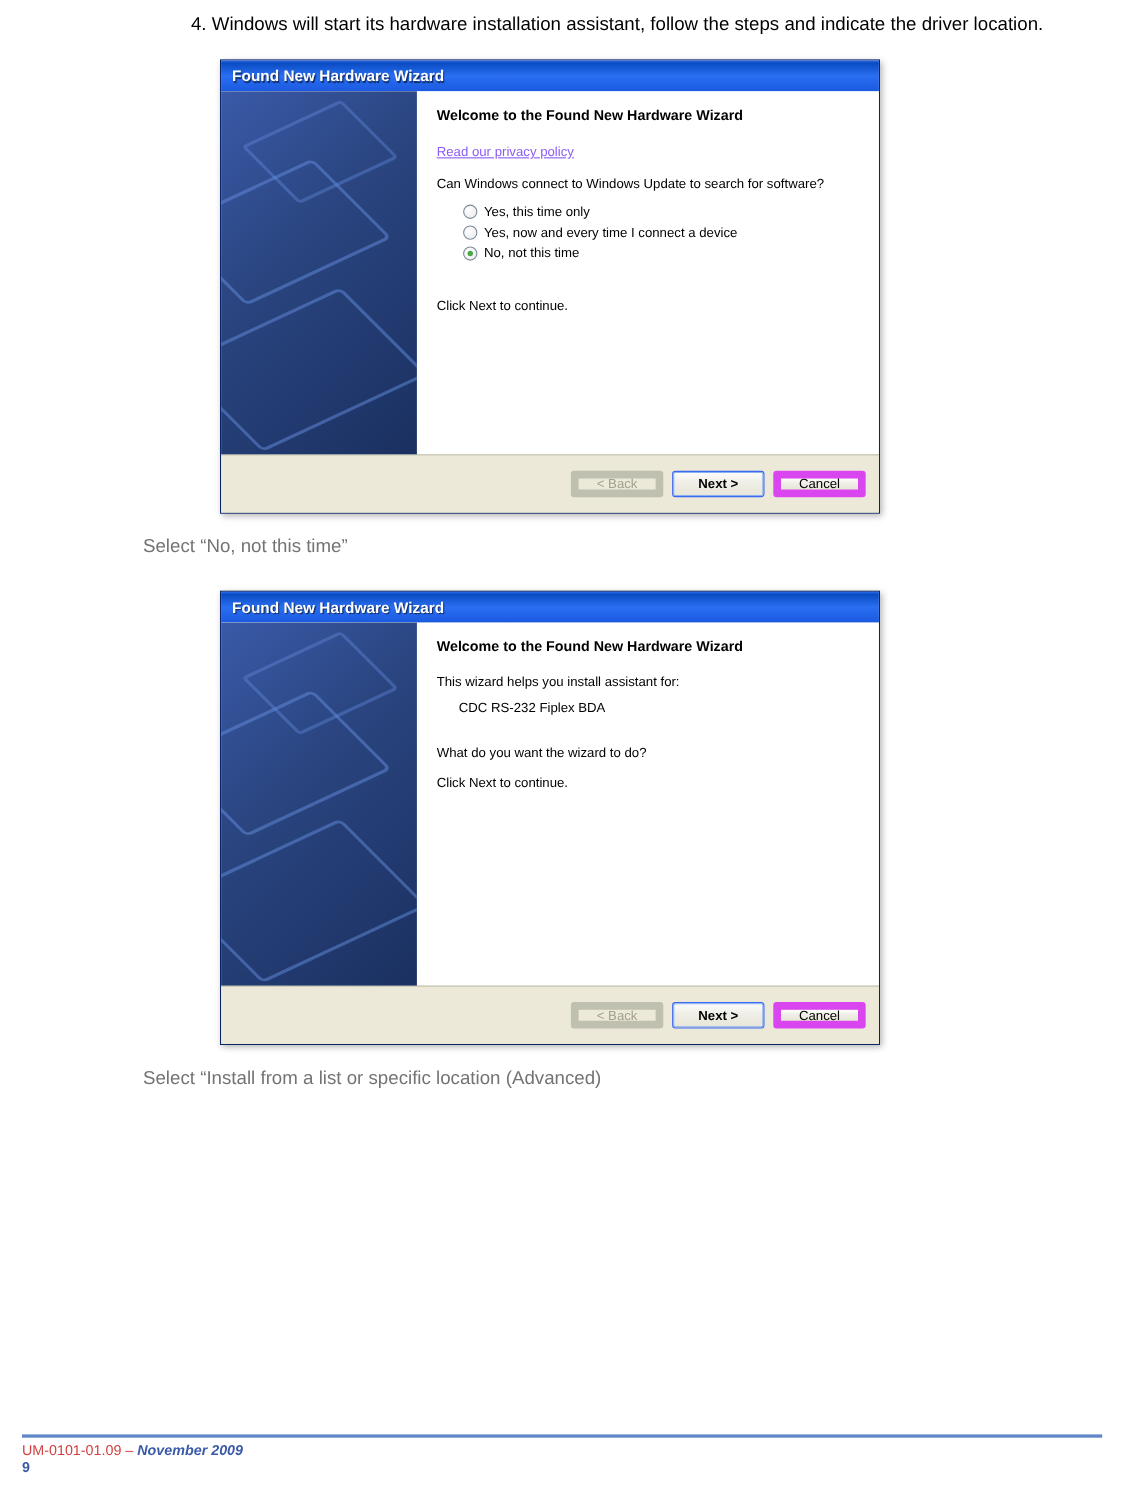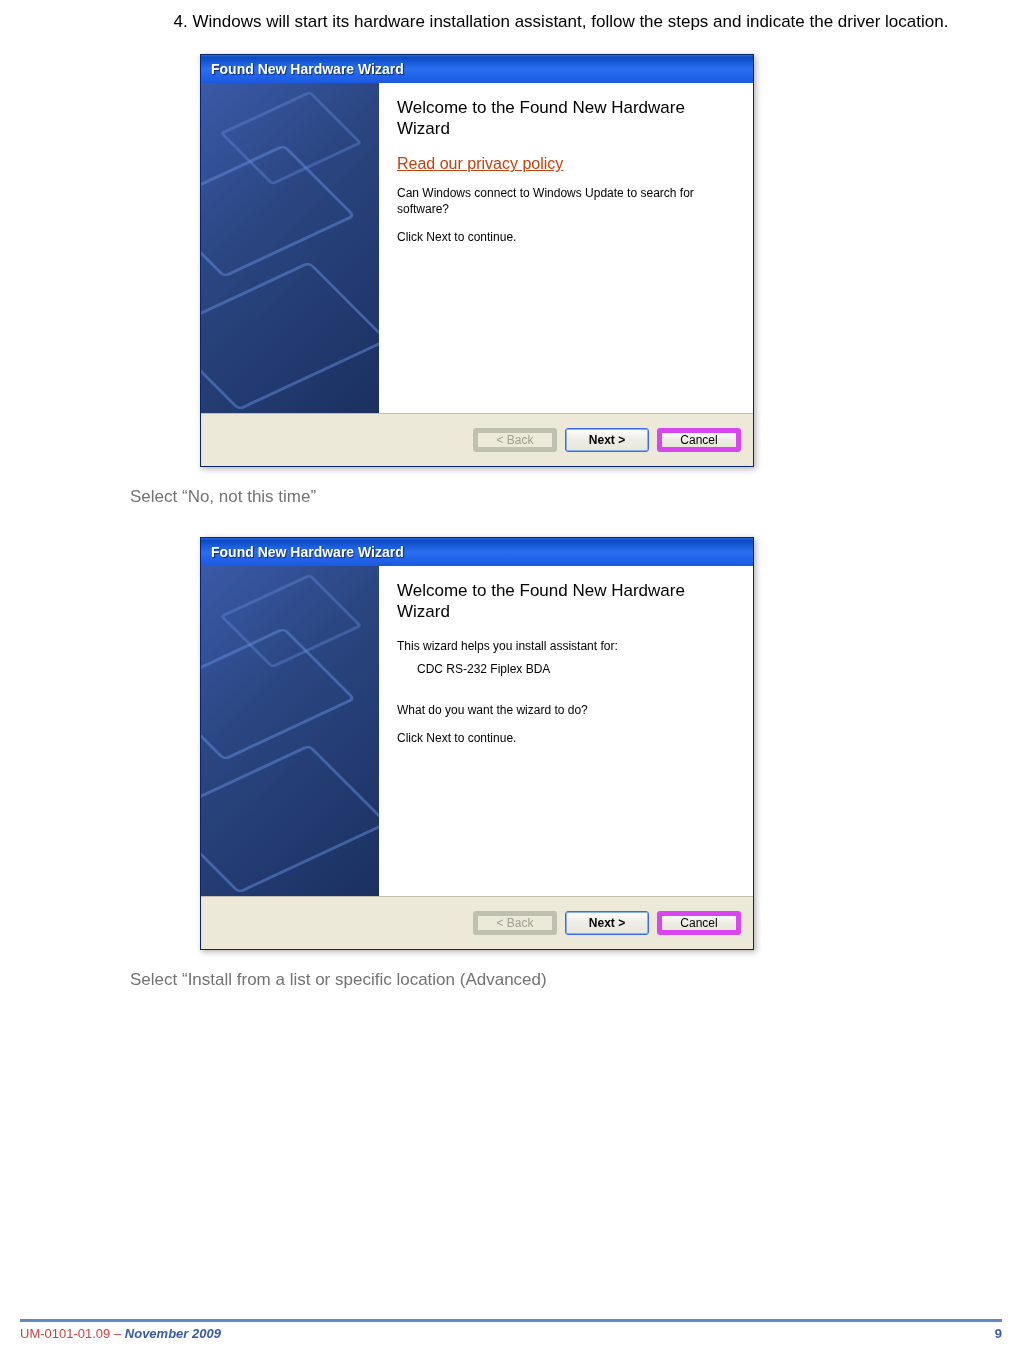--- a/index.html
+++ b/index.html
@@ -25,21 +25,21 @@
     font-size: 17px;
     color: #737373;
     margin: 20px 0 30px 0;
   }
   .dialog-wrap {
     margin-left: 70px;
     margin-bottom: 10px;
   }
   .dialog {
     border: 1px solid #0a246a;
-    width: 554px;
+    width: 600px;
     background: #ece9d8;
     box-shadow: 2px 2px 6px rgba(0,0,0,0.3);
   }
   .titlebar {
     background: linear-gradient(to bottom, #2a6ef2 0%, #0a4bc0 8%, #2a6ef2 50%, #1a5ae0 100%);
     color: #fff;
     font-family: "Trebuchet MS", Tahoma, sans-serif;
     font-weight: bold;
     font-size: 14px;
     padding: 6px 10px;
@@ -83,33 +83,33 @@
     border-radius: 4px;
   }
   .content-panel {
     flex: 1;
     padding: 14px 18px 10px 18px;
     font-family: Tahoma, sans-serif;
     color: #000;
   }
   .wiz-heading {
     font-family: "Trebuchet MS", Tahoma, sans-serif;
-    font-size: 17px;
-    font-weight: normal;
+    font-size: 13px;
+    font-weight: bold;
     margin: 0 0 16px 0;
     line-height: 1.25;
   }
   .wiz-text {
     font-size: 12px;
     margin: 0 0 4px 0;
     line-height: 1.35;
   }
   .privacy-link {
-    font-size: 16px;
-    color: #c2410c;
+    font-size: 12px;
+    color: #8b5cf6;
     text-decoration: underline;
     display: inline-block;
     cursor: pointer;
   }
   .question {
     font-size: 12px;
     margin-bottom: 10px;
     line-height: 1.35;
   }
   .radio-group {
@@ -150,21 +150,21 @@
     display: flex;
     justify-content: flex-end;
     gap: 8px;
   }
   .btn {
     font-family: Tahoma, sans-serif;
     font-size: 12px;
     width: 84px;
     height: 24px;
     background: linear-gradient(to bottom, #fff, #f0efe8 40%, #e8e6d8);
-    border: 5px solid #d946ef;
+    border: 7px solid #d946ef;
     border-radius: 3px;
     display: flex;
     align-items: center;
     justify-content: center;
     cursor: pointer;
   }
   .btn.disabled {
     color: #a0a090;
     border-color: #c0c0b0;
     background: #ece9d8;
@@ -213,20 +213,21 @@
   .footer {
     position: absolute;
     bottom: 18px;
     left: 20px;
     right: 20px;
     border-top: 3px solid #6088c8;
     padding-top: 4px;
     display: flex;
     justify-content: space-between;
     font-family: Arial, sans-serif;
+    flex-direction: column;
   }
   .footer-left {
     font-size: 13px;
   }
   .doc-id { color: #d04040; }
   .doc-date { color: #3a5aa8; font-style: italic; font-weight: bold; }
   .page-num {
     font-size: 13px;
     font-weight: bold;
     color: #3a5aa8;
@@ -242,20 +243,34 @@
     <div class="dialog">
       <div class="titlebar">Found New Hardware Wizard</div>
       <div class="dialog-body">
         <div class="side-graphic">
             <div class="shape3"></div>
           </div>
         <div class="content-panel">
           <h2 class="wiz-heading">Welcome to the Found New Hardware Wizard</h2>
           <span class="privacy-link">Read our privacy policy</span>
           <p class="question">Can Windows connect to Windows Update to search for software?</p>
+          <div class="radio-group">
+            <div class="radio-row">
+              <span class="radio"></span>
+              <span>Yes, this time only</span>
+            </div>
+            <div class="radio-row">
+              <span class="radio"></span>
+              <span>Yes, now and every time I connect a device</span>
+            </div>
+            <div class="radio-row">
+              <span class="radio selected"></span>
+              <span>No, not this time</span>
+            </div>
+          </div>
           <p class="continue-text">Click Next to continue.</p>
         </div>
       </div>
       <div class="button-bar">
         <div class="btn disabled">&lt; Back</div>
         <div class="btn default">Next &gt;</div>
         <div class="btn">Cancel</div>
       </div>
     </div>
   </div>

